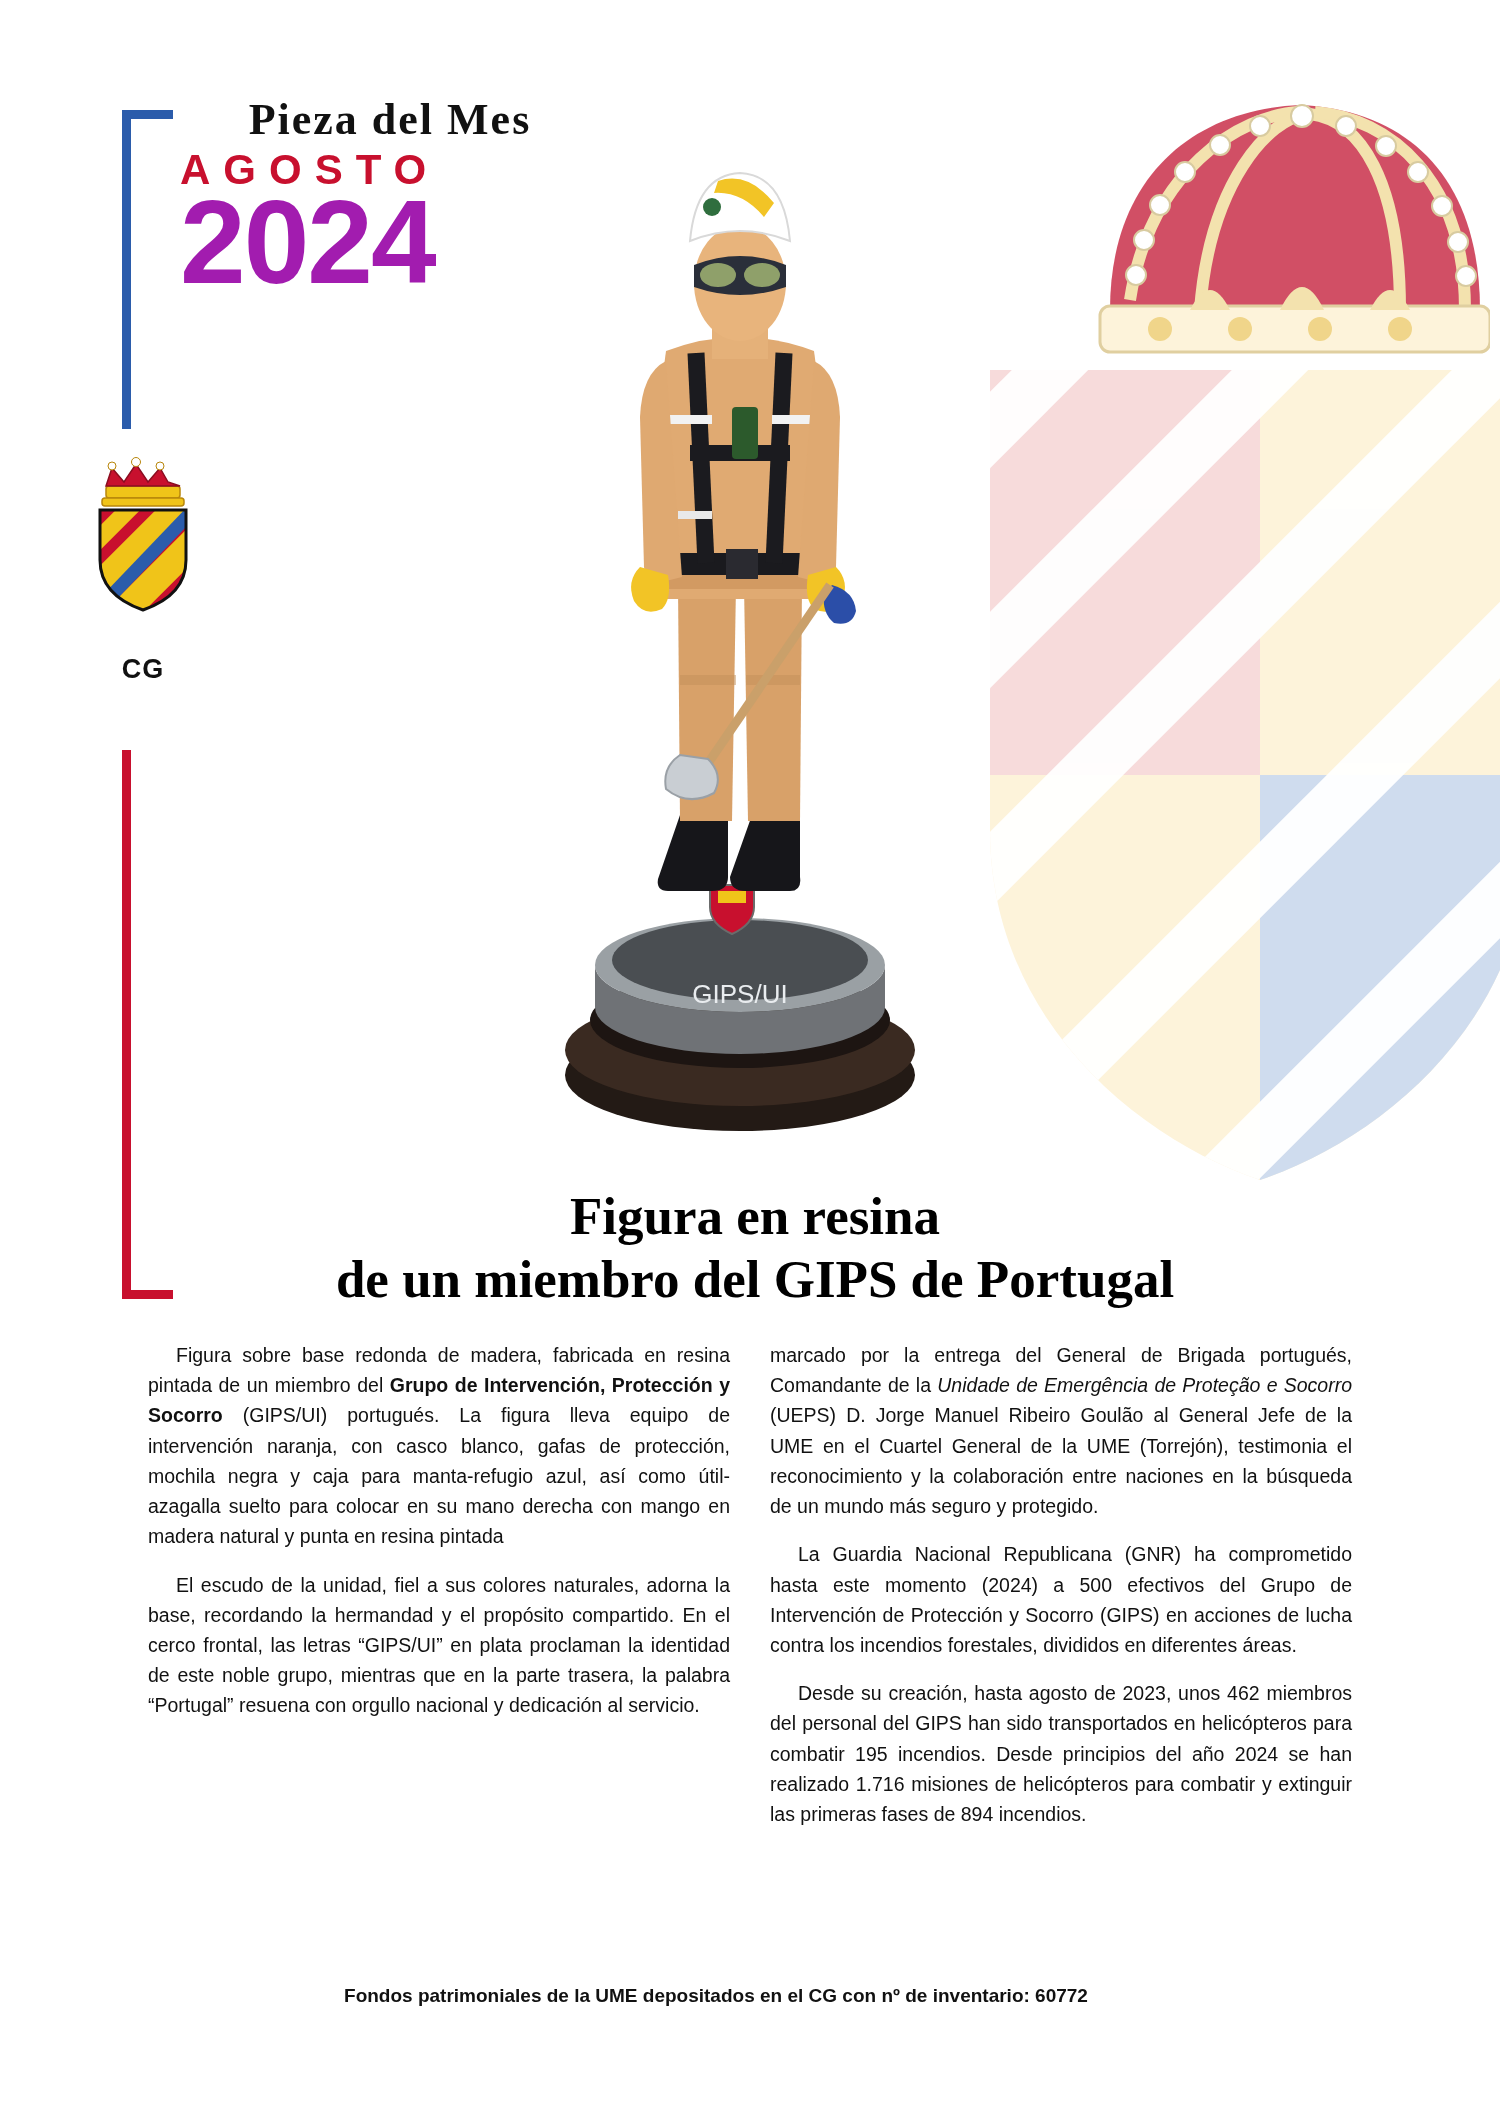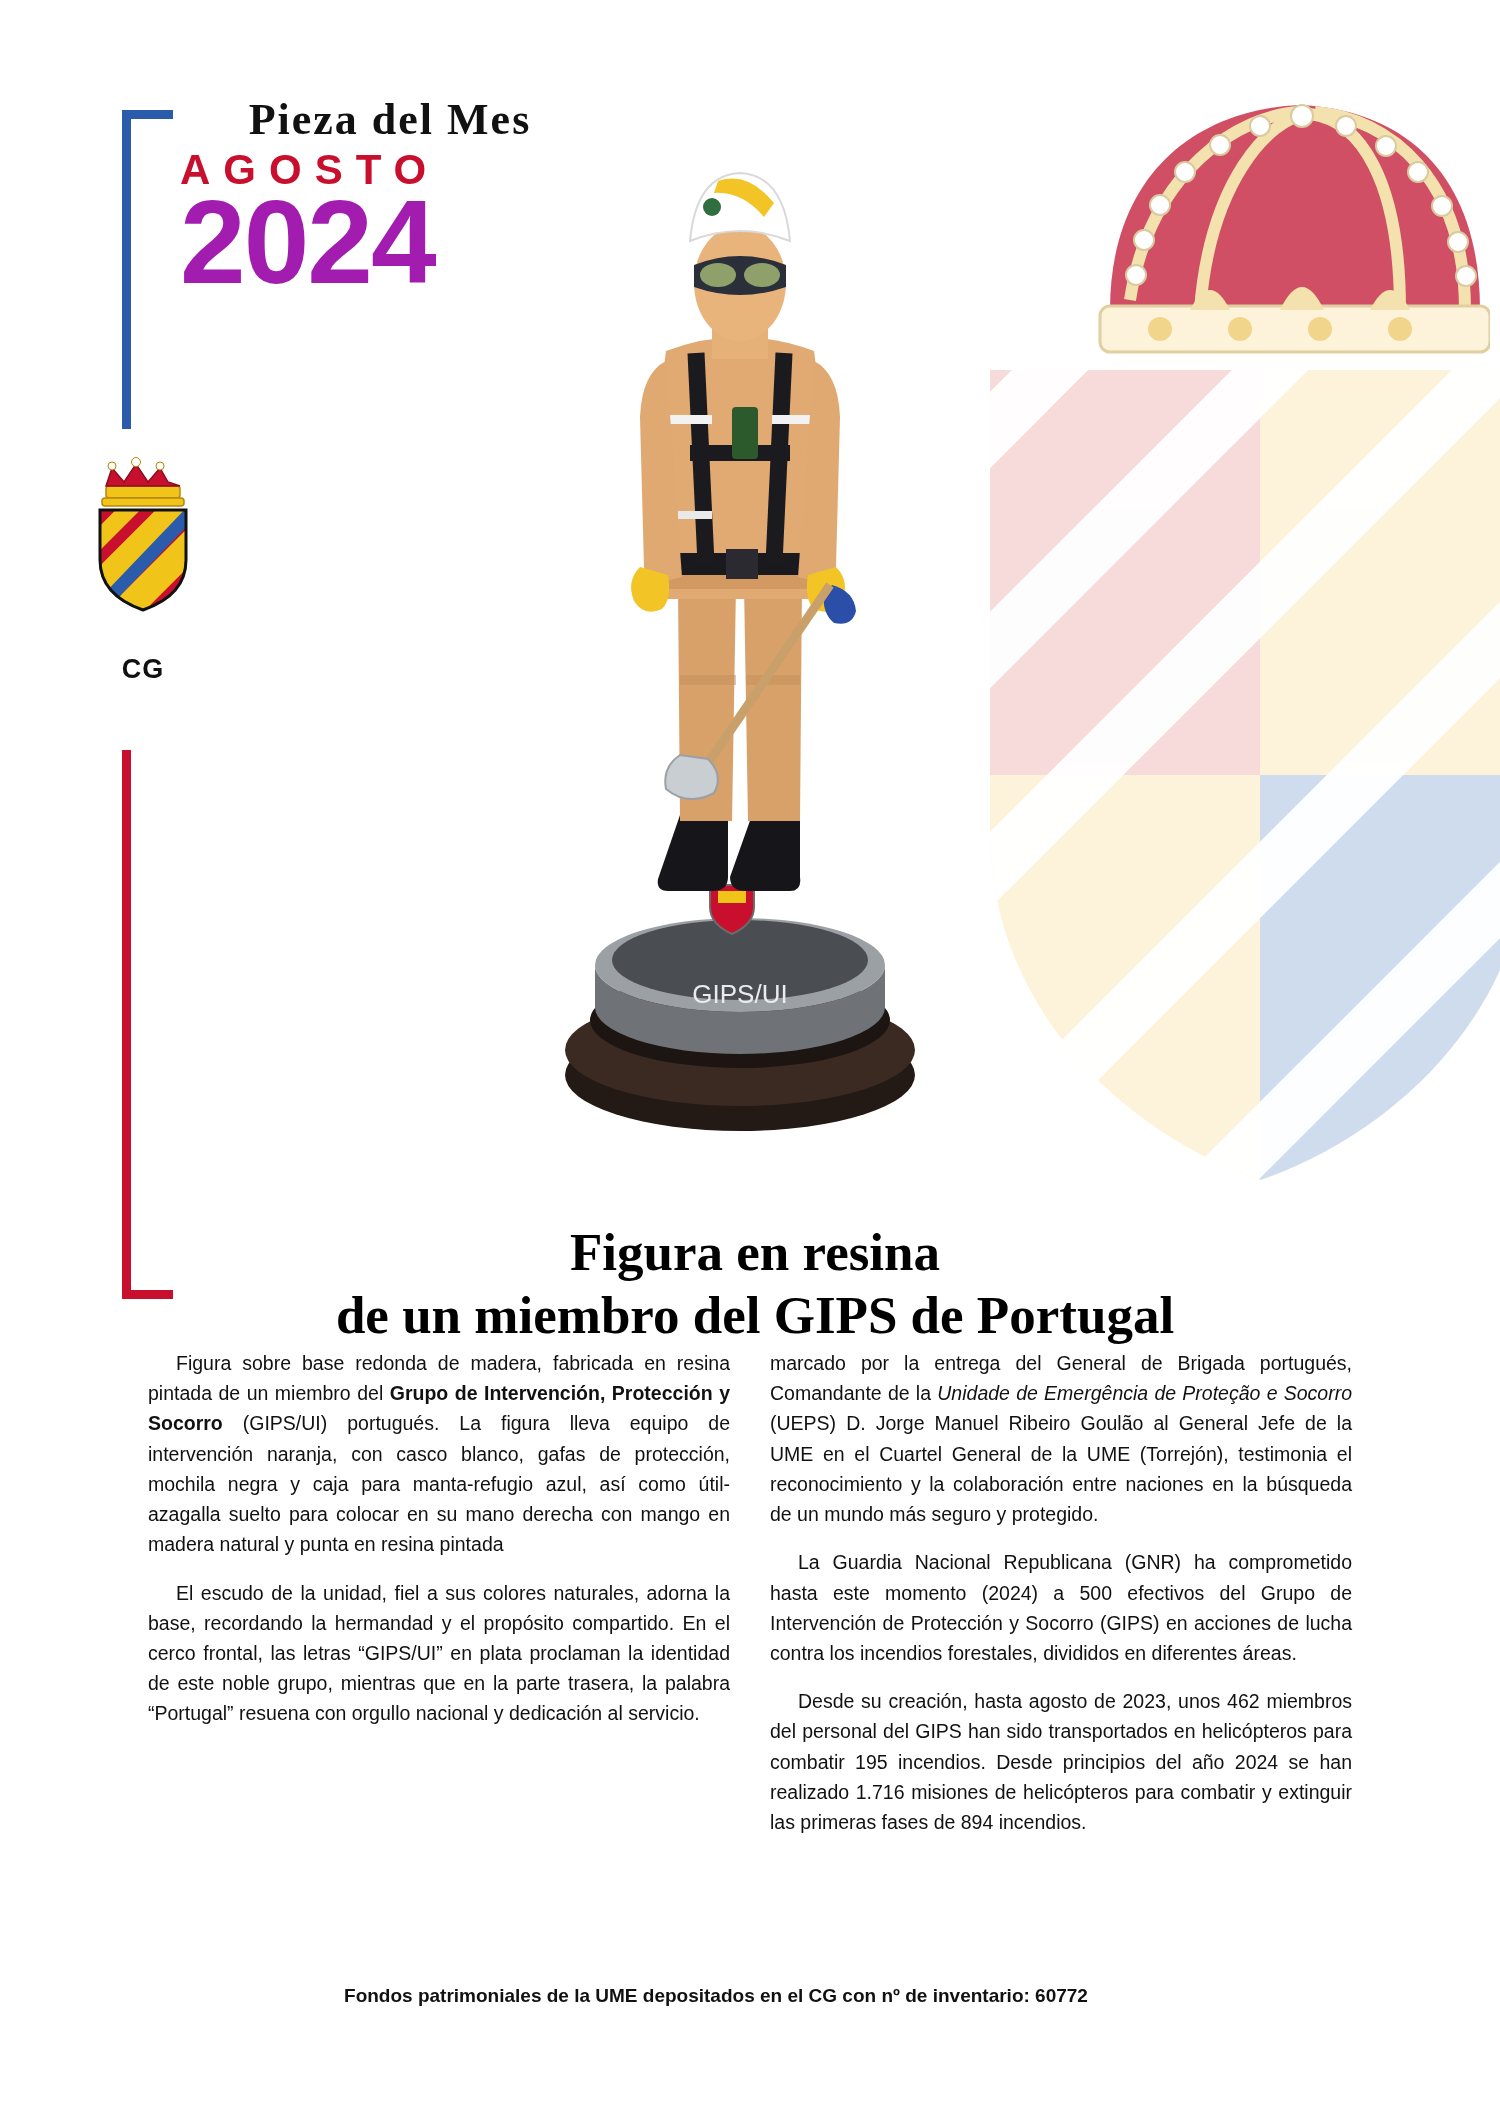--- a/index.html
+++ b/index.html
@@ -127,42 +127,41 @@
     position: absolute;
     left: 130px;
     top: 1185px;
     width: 1250px;
     text-align: center;
     font-family: "Liberation Serif", serif;
     font-weight: bold;
     font-size: 53px;
     line-height: 1.18;
     color: #000;
-    margin-top: 36px;
   }
 
   
   .columns {
     position: absolute;
     left: 148px;
     top: 1340px;
     width: 1205px;
     display: flex;
     gap: 40px;
   }
   .col {
     width: 582px;
     font-family: "Liberation Sans", sans-serif;
     font-size: 19.5px;
     line-height: 1.55;
     text-align: justify;
     color: #111;
   }
   .col p {
-    margin: 8px 0 18px 0;
+    margin: 0 0 18px 0;
     text-indent: 28px;
   }
   .col p.no-indent { text-indent: 0; }
   .col b { font-weight: bold; }
   .col i { }
 
   
   .footer {
     position: absolute;
     left: 0;

